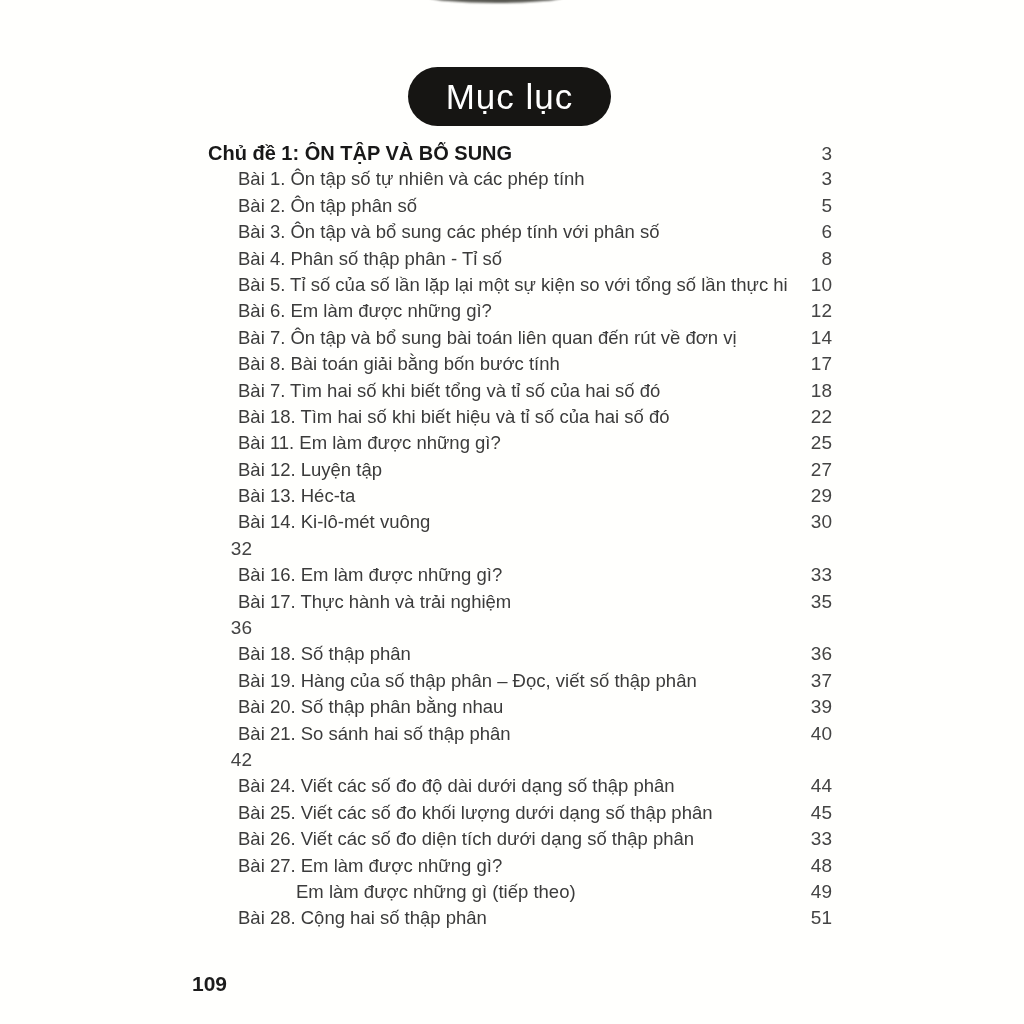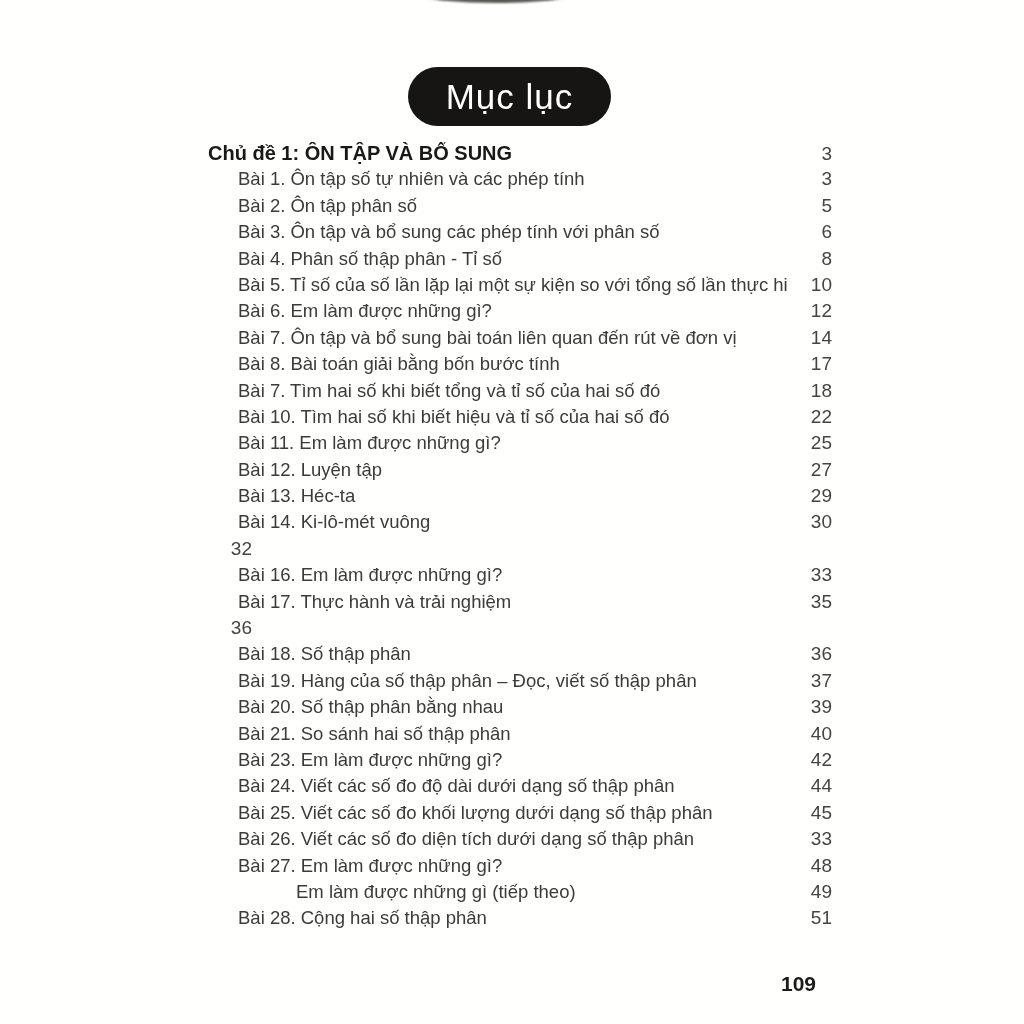--- a/index.html
+++ b/index.html
@@ -84,21 +84,20 @@
     padding-left: 30px;
   }
   .row.sub .label {
     padding-left: 88px;
   }
   .footer-pagenum {
     position: absolute;
     top: 972px;
     left: 192px;
     width: 624px;
-    text-align: right;
     font-size: 21px;
     font-weight: 700;
     color: #1c1c1c;
   }
 </style>
 </head>
 <body>
 
 <div class="page">
 
@@ -141,21 +140,21 @@
       </div>
     <div class="row item">
         <span class="label">Bài 8. Bài toán giải bằng bốn bước tính</span>
         <span class="pagenum">17</span>
       </div>
     <div class="row item">
         <span class="label">Bài 7. Tìm hai số khi biết tổng và tỉ số của hai số đó</span>
         <span class="pagenum">18</span>
       </div>
     <div class="row item">
-        <span class="label">Bài 10. Tìm hai số khi biết hiệu và tỉ số của hai số đó</span>
+        <span class="label">Bài 18. Tìm hai số khi biết hiệu và tỉ số của hai số đó</span>
         <span class="pagenum">22</span>
       </div>
     <div class="row item">
         <span class="label">Bài 11. Em làm được những gì?</span>
         <span class="pagenum">25</span>
       </div>
     <div class="row item">
         <span class="label">Bài 12. Luyện tập</span>
         <span class="pagenum">27</span>
       </div>
@@ -191,21 +190,20 @@
       </div>
     <div class="row item">
         <span class="label">Bài 20. Số thập phân bằng nhau</span>
         <span class="pagenum">39</span>
       </div>
     <div class="row item">
         <span class="label">Bài 21. So sánh hai số thập phân</span>
         <span class="pagenum">40</span>
       </div>
     <div class="row item">
-        <span class="label">Bài 23. Em làm được những gì?</span>
         <span class="pagenum">42</span>
       </div>
     <div class="row item">
         <span class="label">Bài 24. Viết các số đo độ dài dưới dạng số thập phân</span>
         <span class="pagenum">44</span>
       </div>
     <div class="row item">
         <span class="label">Bài 25. Viết các số đo khối lượng dưới dạng số thập phân</span>
         <span class="pagenum">45</span>
       </div>

